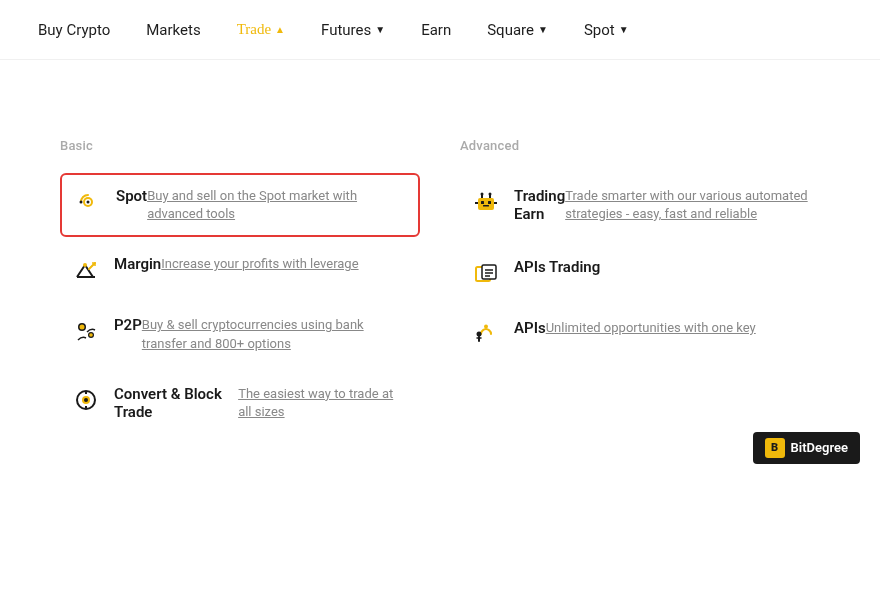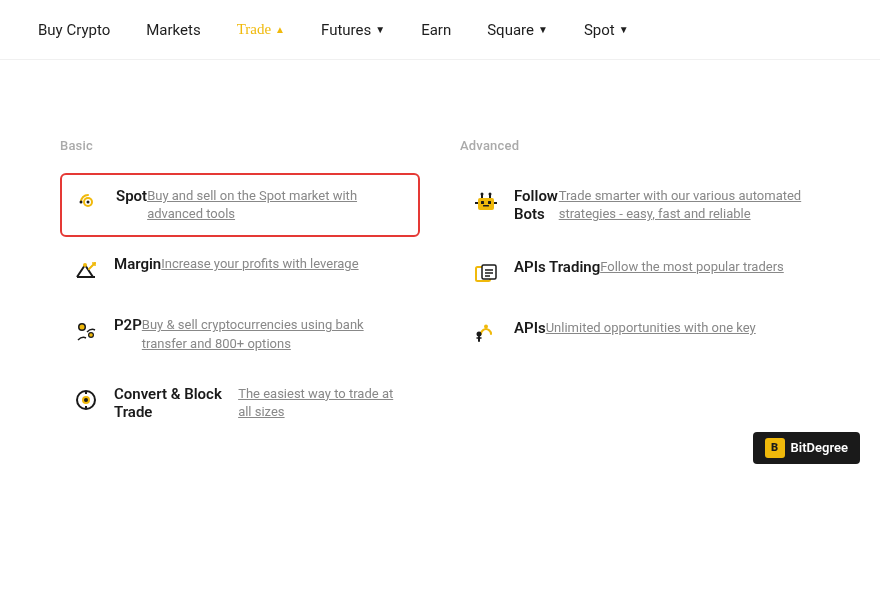--- a/index.html
+++ b/index.html
@@ -249,38 +249,37 @@
             <rect x="10" y="16" width="6" height="1.5" rx="0.5" fill="#1a1a1a"></rect>
             <line x1="9" y1="9" x2="9" y2="6" stroke="#1a1a1a" stroke-width="2"></line>
             <line x1="17" y1="9" x2="17" y2="6" stroke="#1a1a1a" stroke-width="2"></line>
             <circle cx="9" cy="5" r="1.5" fill="#1a1a1a"></circle>
             <circle cx="17" cy="5" r="1.5" fill="#1a1a1a"></circle>
             <line x1="2" y1="14" x2="5" y2="14" stroke="#1a1a1a" stroke-width="2"></line>
             <line x1="21" y1="14" x2="24" y2="14" stroke="#1a1a1a" stroke-width="2"></line>
           </svg>
         </div>
         <div class="menu-text-block">
-          <span class="menu-title">Follow Bots</span>
+          <span class="menu-title">Trading Earn</span>
           <span class="menu-desc">Trade smarter with our various automated strategies - easy, fast and reliable</span>
         </div>
       </div>
 
       <div class="menu-item">
         <div class="menu-icon">
           <svg viewBox="0 0 26 26" fill="none">
             <rect x="3" y="7" width="14" height="14" rx="1.5" stroke="#f0b90b" stroke-width="2" fill="none"></rect>
             <rect x="9" y="5" width="14" height="14" rx="1.5" stroke="#1a1a1a" stroke-width="1.5" fill="#fff"></rect>
             <line x1="12" y1="10" x2="20" y2="10" stroke="#1a1a1a" stroke-width="1.5"></line>
             <line x1="12" y1="13" x2="20" y2="13" stroke="#1a1a1a" stroke-width="1.5"></line>
             <line x1="12" y1="16" x2="17" y2="16" stroke="#1a1a1a" stroke-width="1.5"></line>
           </svg>
         </div>
         <div class="menu-text-block">
           <span class="menu-title">APIs Trading</span>
-          <span class="menu-desc">Follow the most popular traders</span>
         </div>
       </div>
 
       <div class="menu-item">
         <div class="menu-icon">
           <svg viewBox="0 0 26 26" fill="none">
             <path d="M8 13 C8 10 11 8 13 8 C15 8 18 10 18 13" stroke="#f0b90b" stroke-width="2" fill="none" stroke-linecap="round"></path>
             <circle cx="6" cy="13" r="2.5" fill="#1a1a1a"></circle>
             <path d="M6 15.5 L6 20" stroke="#1a1a1a" stroke-width="2" stroke-linecap="round"></path>
             <path d="M4 17 L8 17" stroke="#1a1a1a" stroke-width="1.5" stroke-linecap="round"></path>

